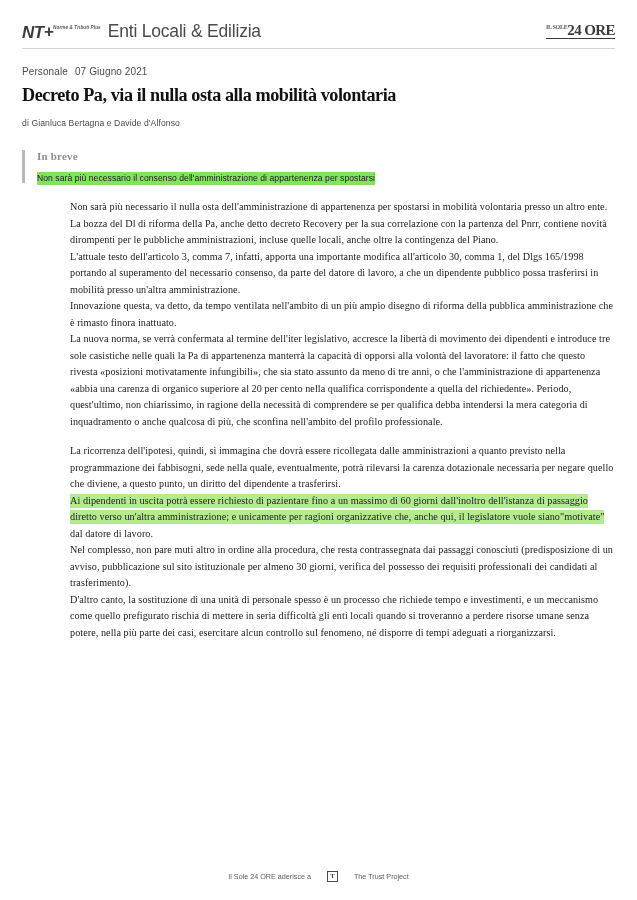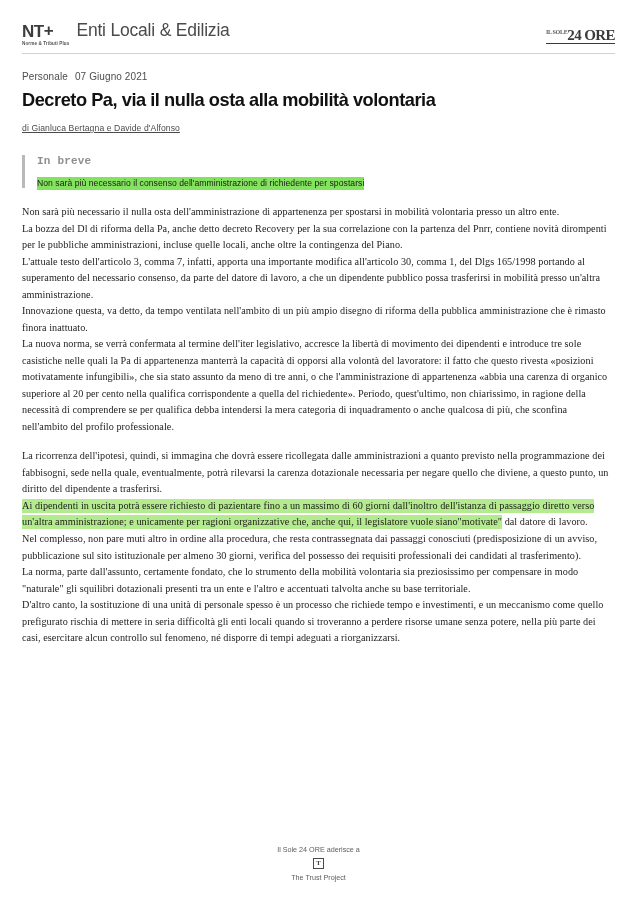--- a/index.html
+++ b/index.html
@@ -34,24 +34,25 @@
     padding-bottom: 7px;
     border-bottom: 1px solid #d2d2d2;
   }
   .brand-left {
     display: flex;
     align-items: flex-start;
     gap: 7px;
   }
   .nt-mark {
     display: flex;
-    flex-direction: column;
+    flex-direction: row;
     align-items: flex-start;
     line-height: 1;
     margin-top: 1px;
+    font-style: italic;
   }
   .nt-mark .nt-big {
     font-family: "Liberation Sans", sans-serif;
     font-weight: bold;
     font-size: 17px;
     letter-spacing: -0.5px;
     color: #3c3c3c;
   }
   .nt-mark .nt-plus {
     display: inline-block;
@@ -101,44 +102,43 @@
   .meta-line {
     margin-top: 17px;
     font-family: "Liberation Sans", sans-serif;
     font-size: 10px;
     color: #4d4d4d;
     letter-spacing: 0.1px;
   }
   .meta-line .meta-sep { display: inline-block; width: 7px; }
   .headline {
     margin-top: 8px;
-    font-family: Liberation Sans, sans-serif;
+    font-family: Liberation Serif, serif;
     font-weight: bold;
     font-size: 18.2px;
     letter-spacing: -0.45px;
     color: #111;
     line-height: 1.15;
   }
   .byline {
     margin-top: 9px;
     font-family: "Liberation Sans", sans-serif;
     font-size: 8.6px;
     color: #4a4a4a;
     letter-spacing: 0.1px;
-    text-decoration: underline;
   }
 
   
   .inbreve {
     margin-top: 22px;
     padding-left: 12px;
     border-left: 3px solid #b9b9b9;
   }
   .inbreve-title {
-    font-family: Liberation Mono, monospace;
+    font-family: Liberation Serif, serif;
     font-size: 11px;
     font-weight: bold;
     color: #8f8f8f;
     letter-spacing: 0.2px;
   }
   .inbreve-text {
     margin-top: 11px;
     font-family: "Liberation Sans", sans-serif;
     font-size: 8.6px;
     color: #1b1b1b;
@@ -157,37 +157,36 @@
     font-family: "Liberation Serif", serif;
     font-size: 10.2px;
     line-height: 1.62;
     color: #1c1c1c;
     text-align: left;
     letter-spacing: 0.05px;
   }
   .body p { margin: 0; }
   .body .gap { height: 13px; }
   .body-wrap { position: relative; }
-  .body-wrap .body { position: relative; z-index: 1; }
+  .body-wrap .body { position: relative; z-index: 1; margin-left: 48px; }
 
   
   .footer {
     position: absolute;
     left: 0;
     right: 0;
     bottom: 18px;
     text-align: center;
     font-family: "Liberation Sans", sans-serif;
     font-size: 7.2px;
     color: #5d5d5d;
     display: flex;
     align-items: center;
     justify-content: center;
-    gap: 4px;
-    flex-direction: column;
+    gap: 16px;
   }
   .trust-mark {
     display: inline-flex;
     align-items: center;
     justify-content: center;
     width: 9px;
     height: 9px;
     border: 1px solid #4a4a4a;
     font-size: 6.5px;
     font-weight: bold;
@@ -221,35 +220,34 @@
   <div class="meta-line">
     <span>Personale</span><span class="meta-sep"></span><span>07 Giugno 2021</span>
   </div>
 
   <h1 class="headline">Decreto Pa, via il nulla osta alla mobilità volontaria</h1>
 
   <div class="byline">di Gianluca Bertagna e Davide d'Alfonso</div>
 
   <div class="inbreve">
     <div class="inbreve-title">In breve</div>
-    <div class="inbreve-text"><span class="hl" style="background: rgb(132, 227, 94);">Non sarà più necessario il consenso dell'amministrazione di richiedente per spostarsi</span></div>
+    <div class="inbreve-text"><span class="hl" style="background: rgb(132, 227, 94);">Non sarà più necessario il consenso dell'amministrazione di appartenenza per spostarsi</span></div>
   </div>
 
   <div class="body-wrap">
     <div class="body">
       <p>Non sarà più necessario il nulla osta dell'amministrazione di appartenenza per spostarsi in mobilità volontaria presso un altro ente.</p>
       <p>La bozza del Dl di riforma della Pa, anche detto decreto Recovery per la sua correlazione con la partenza del Pnrr, contiene novità dirompenti per le pubbliche amministrazioni, incluse quelle locali, anche oltre la contingenza del Piano.</p>
       <p>L'attuale testo dell'articolo 3, comma 7, infatti, apporta una importante modifica all'articolo 30, comma 1, del Dlgs 165/1998 portando al superamento del necessario consenso, da parte del datore di lavoro, a che un dipendente pubblico possa trasferirsi in mobilità presso un'altra amministrazione.</p>
       <p>Innovazione questa, va detto, da tempo ventilata nell'ambito di un più ampio disegno di riforma della pubblica amministrazione che è rimasto finora inattuato.</p>
       <p>La nuova norma, se verrà confermata al termine dell'iter legislativo, accresce la libertà di movimento dei dipendenti e introduce tre sole casistiche nelle quali la Pa di appartenenza manterrà la capacità di opporsi alla volontà del lavoratore: il fatto che questo rivesta «posizioni motivatamente infungibili», che sia stato assunto da meno di tre anni, o che l'amministrazione di appartenenza «abbia una carenza di organico superiore al 20 per cento nella qualifica corrispondente a quella del richiedente». Periodo, quest'ultimo, non chiarissimo, in ragione della necessità di comprendere se per qualifica debba intendersi la mera categoria di inquadramento o anche qualcosa di più, che sconfina nell'ambito del profilo professionale.</p>
       <div class="gap"></div>
       <p>La ricorrenza dell'ipotesi, quindi, si immagina che dovrà essere ricollegata dalle amministrazioni a quanto previsto nella programmazione dei fabbisogni, sede nella quale, eventualmente, potrà rilevarsi la carenza dotazionale necessaria per negare quello che diviene, a questo punto, un diritto del dipendente a trasferirsi.</p>
       <p><span class="hl" style="background: rgb(180, 235, 142);">Ai dipendenti in uscita potrà essere richiesto di pazientare fino a un massimo di 60 giorni dall'inoltro dell'istanza di passaggio diretto verso un'altra amministrazione; e unicamente per ragioni organizzative che, anche qui, il legislatore vuole siano</span><span class="hl" style="background: rgb(180, 235, 142);">"motivate"</span><span> dal datore di lavoro.</span></p>
       <p>Nel complesso, non pare muti altro in ordine alla procedura, che resta contrassegnata dai passaggi conosciuti (predisposizione di un avviso, pubblicazione sul sito istituzionale per almeno 30 giorni, verifica del possesso dei requisiti professionali dei candidati al trasferimento).</p>
-      <p>La norma, parte dall'assunto, certamente fondato, che lo strumento della mobilità volontaria sia preziosissimo per compensare in modo "naturale" gli squilibri dotazionali presenti tra un ente e l'altro e accentuati talvolta anche su base territoriale.</p>
       <p>D'altro canto, la sostituzione di una unità di personale spesso è un processo che richiede tempo e investimenti, e un meccanismo come quello prefigurato rischia di mettere in seria difficoltà gli enti locali quando si troveranno a perdere risorse umane senza potere, nella più parte dei casi, esercitare alcun controllo sul fenomeno, né disporre di tempi adeguati a riorganizzarsi.</p>
     </div>
   </div>
 
   <div class="footer">
     <span>Il Sole 24 ORE aderisce a</span>
     <span class="trust-mark">T</span>
     <span>The Trust Project</span>
   </div>
 

